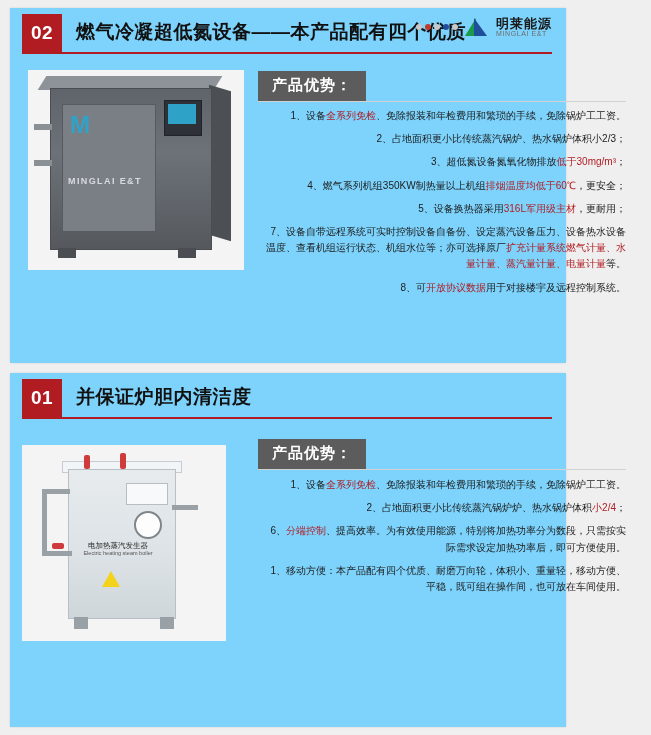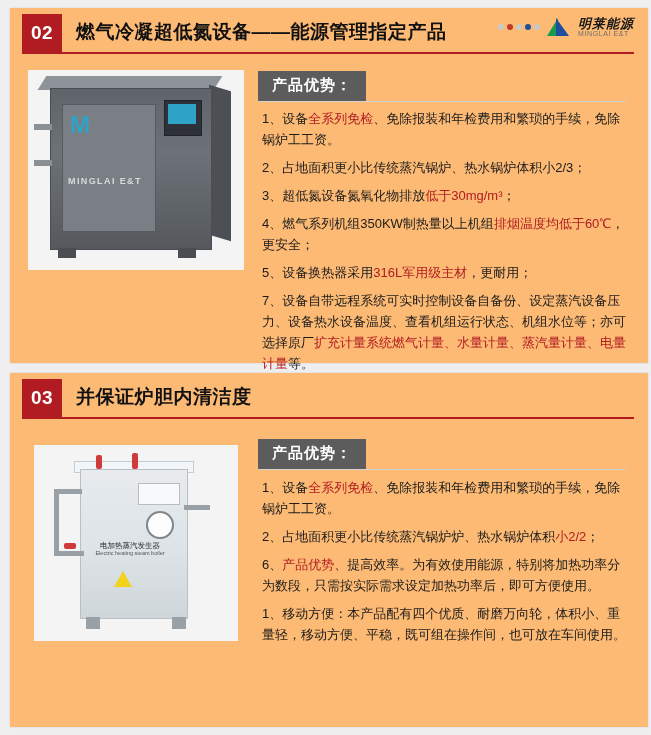--- a/index.html
+++ b/index.html
@@ -15,22 +15,22 @@
   }
   .page {
     position: relative;
     width: 651px;
     height: 735px;
     background: #efefef;
   }
   .card {
     position: absolute;
     left: 10px;
-    width: 638px;
-    background: #fdba74;
+    width: 556px;
+    background: #7dd3fc;
     box-shadow: 0 0 2px rgba(0,0,0,0.12);
   }
   #card-02 { top: 8px; height: 355px; }
   #card-03 { top: 373px; height: 354px; }
 
   
   .card-header {
     position: relative;
     height: 46px;
   }
@@ -107,21 +107,20 @@
     width: 0; height: 0;
     border-right: 13px solid transparent;
     border-bottom: 18px solid #1f4e9c;
   }
   .brand-text { line-height: 1.05; }
   .brand-cn {
     font-size: 13px;
     font-weight: bold;
     color: #1a1a1a;
     letter-spacing: 1px;
-    font-style: italic;
   }
   .brand-en {
     font-size: 7px;
     color: #6d6d6d;
     letter-spacing: 0.6px;
   }
 
   
   .adv-tab {
     position: absolute;
@@ -132,23 +131,24 @@
     padding: 5px 14px 6px 14px;
     letter-spacing: 1px;
   }
   .adv-rule {
     position: absolute;
     height: 1px;
     background: #d2d2d2;
   }
   .adv-list {
     position: absolute;
-    font-size: 13px;
+    font-size: 10px;
     color: #1c1c1c;
     line-height: 1.62;
+    text-align: right;
   }
   .adv-item { margin-bottom: 7px; }
   .hl { color: #b01c22; }
 
   
   .photo {
     position: absolute;
     background: #f4f4f4;
   }
 
@@ -281,21 +281,21 @@
 </style>
 </head>
 <body>
 
 <div class="page">
 
   <div class="card" id="card-02">
 
     <div class="card-header">
       <div class="num-badge">02</div>
-      <div class="card-title">燃气冷凝超低氮设备——能源管理指定产品</div>
+      <div class="card-title">燃气冷凝超低氮设备——本产品配有四个优质</div>
       <div class="brand">
         <div class="brand-dots">
           <i></i>
             <i class="r"></i>
             <i></i>
             <i class="b"></i>
             <i></i>
         </div>
         <div class="brand-logo">
           <span class="tri1"></span>
@@ -334,26 +334,26 @@
       <div class="adv-item">4、燃气系列机组350KW制热量以上机组<span class="hl">排烟温度均低于60℃</span>，更安全；</div>
       <div class="adv-item">5、设备换热器采用<span class="hl">316L军用级主材</span>，更耐用；</div>
       <div class="adv-item">7、设备自带远程系统可实时控制设备自备份、设定蒸汽设备压力、设备热水设备温度、查看机组运行状态、机组水位等；亦可选择原厂<span class="hl">扩充计量系统燃气计量、水量计量、蒸汽量计量、电量计量</span>等。</div>
       <div class="adv-item">8、可<span class="hl">开放协议数据</span>用于对接楼宇及远程控制系统。</div>
     </div>
   </div>
 
   <div class="card" id="card-03">
 
     <div class="card-header">
-      <div class="num-badge">03</div>
+      <div class="num-badge">01</div>
       <div class="card-title">并保证炉胆内清洁度</div>
       <div class="header-rule"></div>
     </div>
 
-    <div class="photo" style="left:24px; top:72px; width:204px; height:196px;">
+    <div class="photo" style="left:12px; top:72px; width:204px; height:196px;">
       <div class="b3-top"></div>
       <div class="b3-body"></div>
       <div class="b3-ctrl"></div>
       <div class="b3-gauge"></div>
       <div class="b3-label">
         <div>电加热蒸汽发生器</div>
         <div class="en">Electric heating steam boiler</div>
       </div>
       <div class="b3-warn"></div>
       <div class="b3-pipe" style="left:20px; top:44px; width:28px; height:5px;"></div>
@@ -365,19 +365,19 @@
       <div class="b3-valve" style="left:30px; top:98px; width:12px; height:6px;"></div>
       <div class="b3-foot" style="left:52px;"></div>
       <div class="b3-foot" style="left:138px;"></div>
     </div>
 
     <div class="adv-tab" style="left:248px; top:66px;">产品优势：</div>
     <div class="adv-rule" style="left:248px; top:96px; width:368px;"></div>
 
     <div class="adv-list" style="left:252px; top:104px; width:364px;">
       <div class="adv-item">1、设备<span class="hl">全系列免检</span>、免除报装和年检费用和繁琐的手续，免除锅炉工工资。</div>
-      <div class="adv-item">2、占地面积更小比传统蒸汽锅炉炉、热水锅炉体积<span class="hl">小2/2</span>；</div>
-      <div class="adv-item">6、<span class="hl">产品优势</span>、提高效率。为有效使用能源，特别将加热功率分为数段，只需按实际需求设定加热功率后，即可方便使用。</div>
+      <div class="adv-item">2、占地面积更小比传统蒸汽锅炉炉、热水锅炉体积<span class="hl">小2/4</span>；</div>
+      <div class="adv-item">6、<span class="hl">分端控制</span>、提高效率。为有效使用能源，特别将加热功率分为数段，只需按实际需求设定加热功率后，即可方便使用。</div>
       <div class="adv-item">1、移动方便：本产品配有四个优质、耐磨万向轮，体积小、重量轻，移动方便、平稳，既可组在操作间，也可放在车间使用。</div>
     </div>
   </div>
 
 </div>
 
 </body></html>

